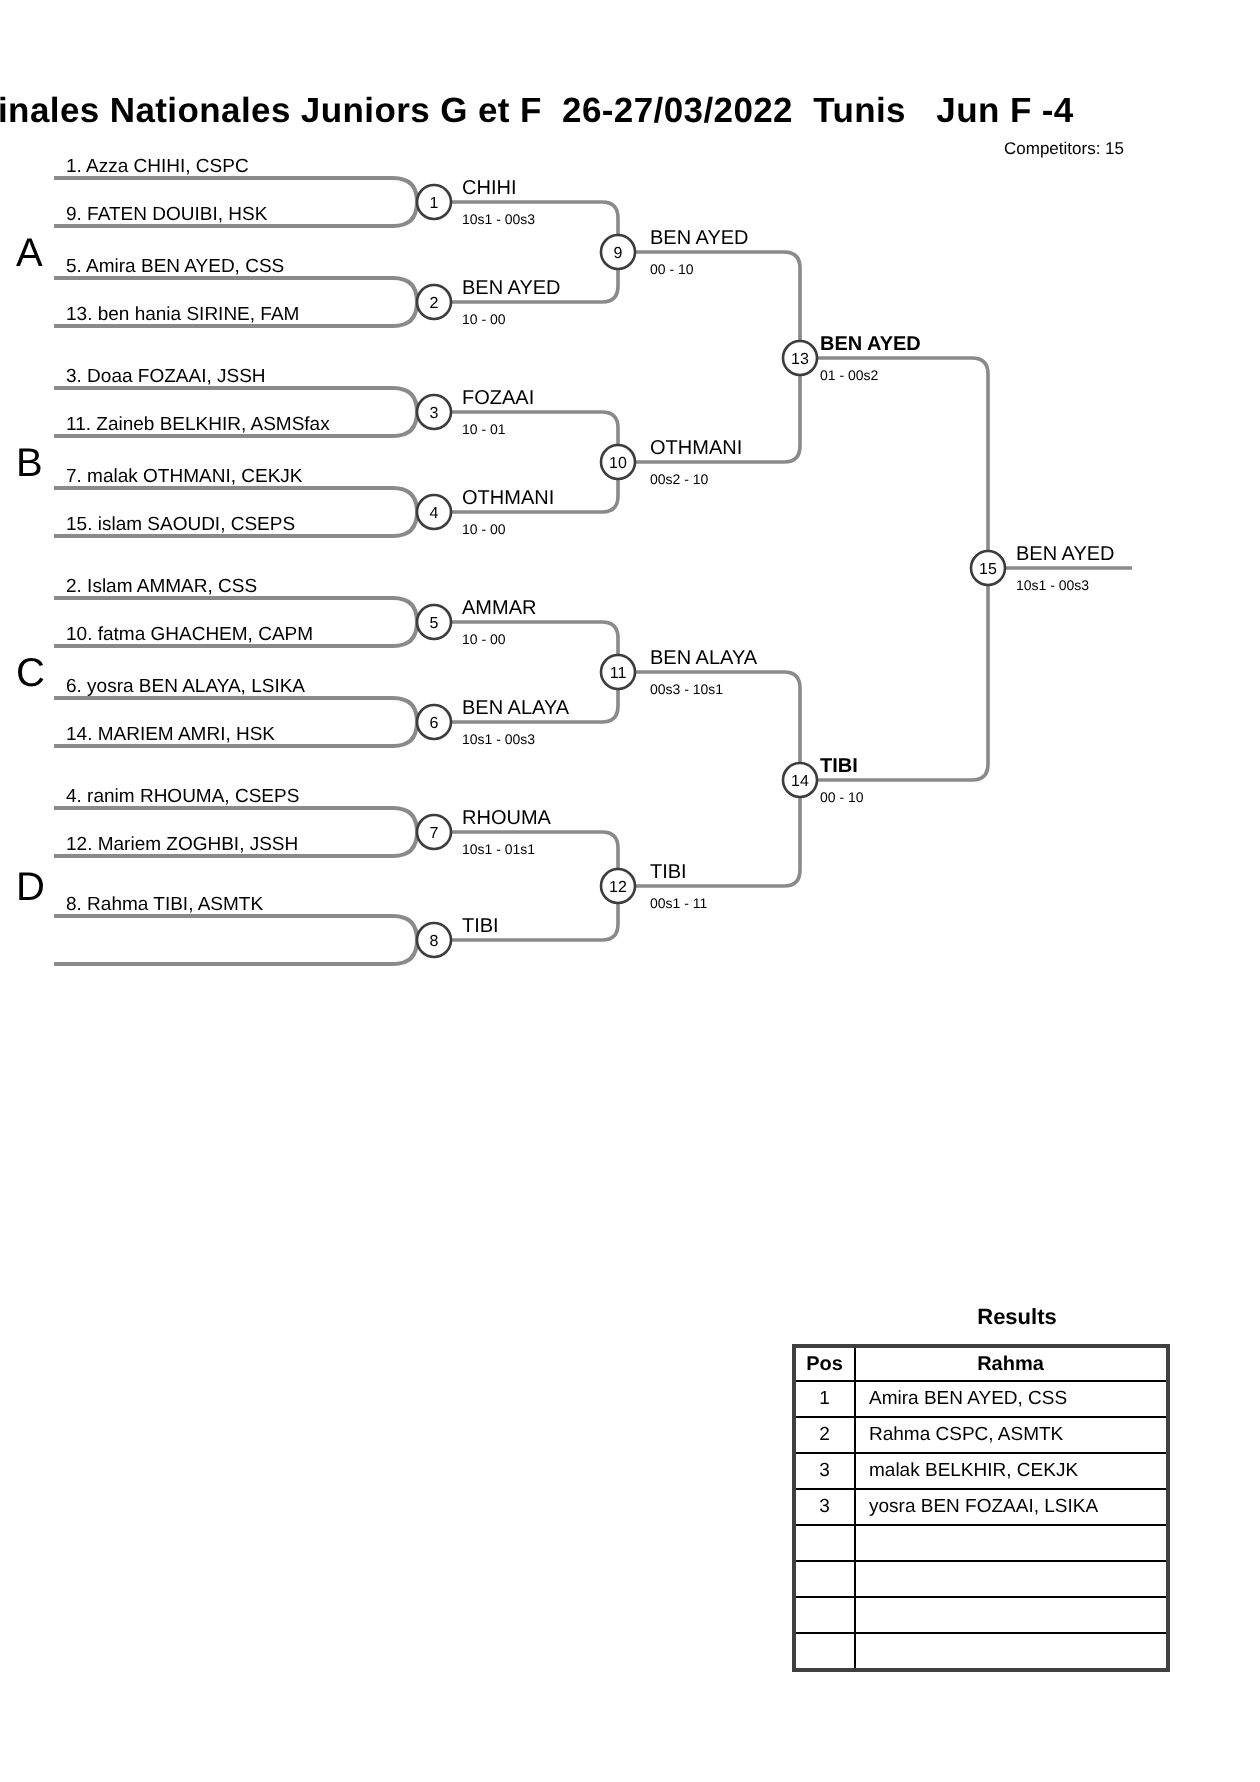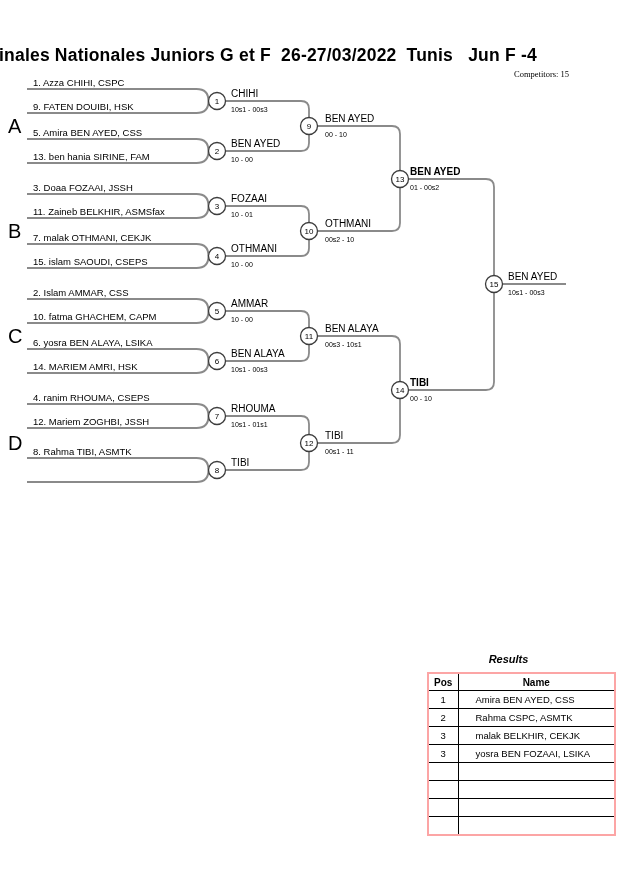--- a/index.html
+++ b/index.html
@@ -1,42 +1,42 @@
 <!DOCTYPE html>
 <html><head>
 <meta charset="utf-8">
 <style>
   html,body { margin:0; padding:0; background:#fff; }
   .page { position:relative; width:630px; height:891px; background:#fff; overflow:hidden;
           font-family:"Liberation Sans", sans-serif; color:#000; }
   .title { position:absolute; left:-1px; top:45px; font-size:17.5px; font-weight:bold;
            white-space:pre; letter-spacing:0.2px; }
-  .competitors { position:absolute; left:514px; top:69px; font-size:8.5px;font-family:Liberation Serif, serif; }
+  .competitors { position:absolute; left:502px; top:69px; font-size:8.5px; }
   svg.bracket { position:absolute; left:0; top:0; }
   svg text { font-family:"Liberation Sans", sans-serif; fill:#000; }
   .entry-name { font-size:9.5px; }
   .winner-name { font-size:10px; }
   .winner-bold { font-size:10px; font-weight:bold; }
   .score { font-size:7px; }
   .match-no { font-size:8px; text-anchor:middle; }
   .group-letter { font-size:20px; }
   .player-line { stroke:#8a8a8a; stroke-width:2; fill:none; }
   .connector { stroke:#8a8a8a; stroke-width:1.8; fill:none; }
   .match-circle { fill:#fff; stroke:#3c3c3c; stroke-width:1.3; }
   .results-title { position:absolute; left:415px; top:653px; width:187px; text-align:center;
-                   font-size:11px; font-weight:bold;font-style:italic; }
-  .results-table { position:absolute; left:427px; top:672px; width:187px;
-                   border-collapse:collapse; border:2px solid #fca5a5; table-layout:fixed; }
+                   font-size:11px; font-weight:bold; }
+  .results-table { position:absolute; left:396px; top:672px; width:187px;
+                   border-collapse:collapse; border:2px solid #404040; table-layout:fixed; }
   .results-table th, .results-table td { border:1px solid #000; padding:0; overflow:hidden; }
   .results-table th { height:16px; font-size:10px; font-weight:bold; text-align:center; }
   .results-table td { height:17px; font-size:9.5px; }
   .col-pos { width:30px; }
   .col-name { width:157px; }
   td.pos-cell { text-align:center; }
-  td.name-cell { padding-left:17px; }
+  td.name-cell { padding-left:7px; }
 </style>
 </head>
 <body>
 
 <div class="page">
 
   <div class="title">inales Nationales Juniors G et F  26-27/03/2022  Tunis   Jun F -4</div>
   <div class="competitors">Competitors: 15</div>
 
   <svg class="bracket" width="630" height="560" viewBox="0 0 630 560">
@@ -166,21 +166,21 @@
   <div class="results-title">Results</div>
 
   <table class="results-table">
     <colgroup>
         <col class="col-pos">
         <col class="col-name">
       </colgroup>
     <tbody>
         <tr>
       <th>Pos</th>
-      <th>Name</th>
+      <th>Rahma</th>
     </tr>
     <tr>
       <td class="pos-cell">1</td>
       <td class="name-cell">Amira BEN AYED, CSS</td>
     </tr>
     <tr>
       <td class="pos-cell">2</td>
       <td class="name-cell">Rahma CSPC, ASMTK</td>
     </tr>
     <tr>

